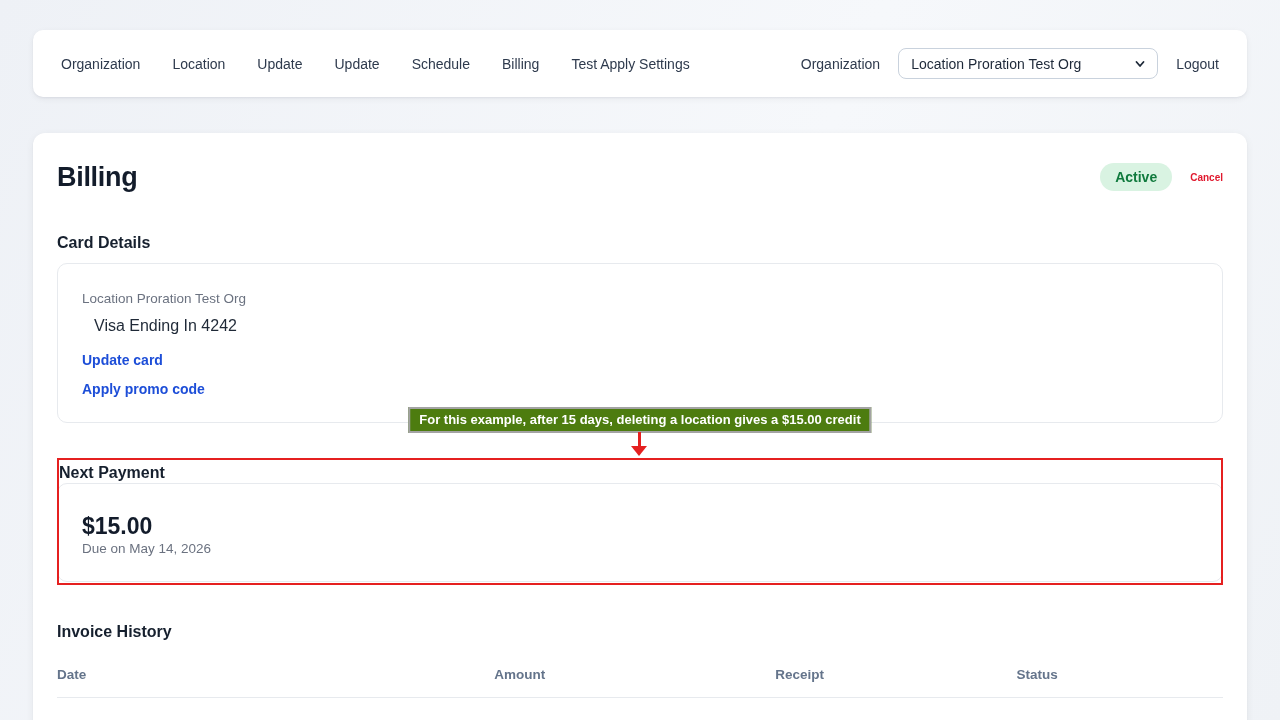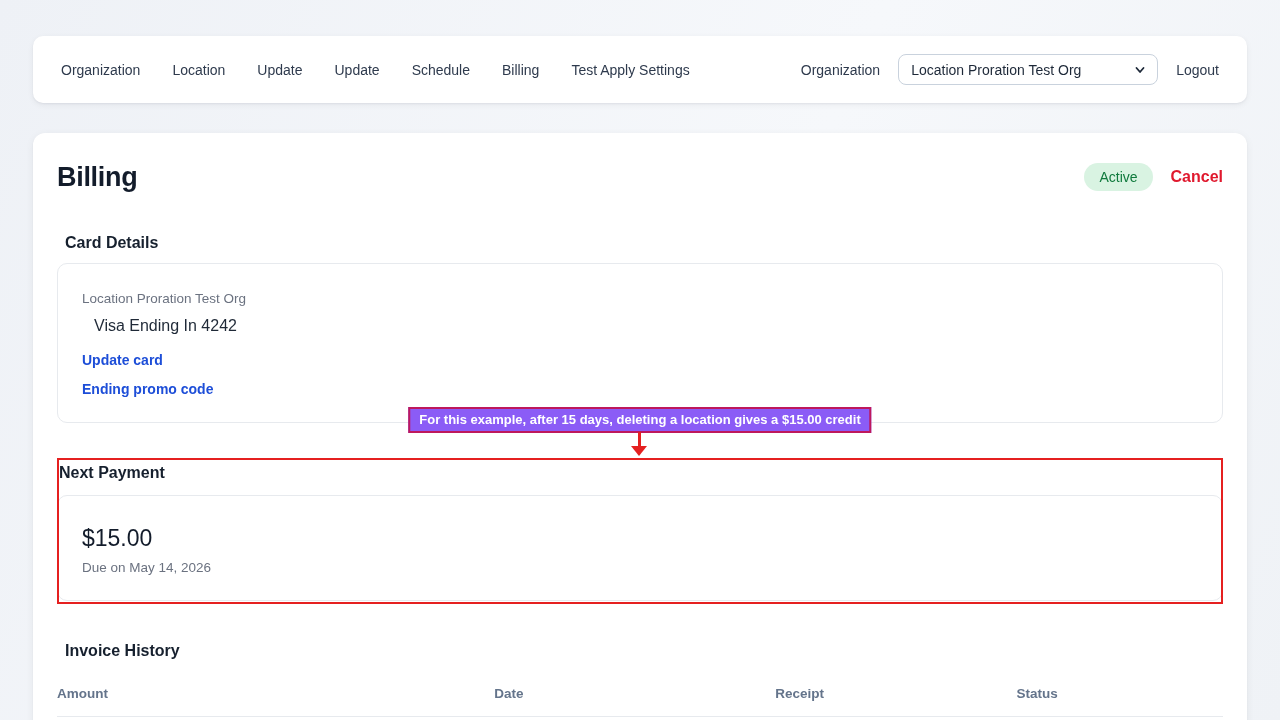--- a/index.html
+++ b/index.html
@@ -6,21 +6,21 @@
   html, body { width: 1280px; height: 720px; overflow: hidden; }
   body {
     font-family: "Liberation Sans", sans-serif;
     background: linear-gradient(115deg, #eef1f6 0%, #f6f8fb 55%, #eff2f6 100%);
     position: relative;
     color: #16202e;
   }
 
   
   .topnav {
-    position: absolute; left: 33px; right: 33px; top: 36px; height: 67px;
+    position: absolute; left: 33px; right: 33px; top: 30px; height: 67px;
     background: #ffffff; border-radius: 10px;
     box-shadow: 0 1px 2px rgba(16,24,40,.05), 0 2px 6px rgba(16,24,40,.06);
     display: flex; align-items: center; justify-content: space-between;
     padding: 0 28px;
   }
   .nav-links { display: flex; align-items: center; gap: 32px; }
   .nav-item {
     font-size: 14px; font-weight: 500; color: #2e3a4d;
     text-decoration: none; cursor: pointer; white-space: nowrap;
   }
@@ -39,62 +39,62 @@
   .card {
     position: absolute; left: 33px; right: 33px; top: 133px; height: 680px;
     background: #ffffff; border-radius: 12px;
     box-shadow: 0 1px 2px rgba(16,24,40,.05), 0 2px 8px rgba(16,24,40,.06);
     padding: 28px 24px;
   }
   .card-head { display: flex; align-items: center; justify-content: space-between; height: 32px; }
   h1 { font-size: 27px; font-weight: 800; letter-spacing: -0.3px; color: #131c2b; }
   .head-right { display: flex; align-items: center; gap: 18px; }
   .badge {
-    background: #d9f3e2; color: #107a3d; font-size: 14px; font-weight: 400;
+    background: #d9f3e2; color: #107a3d; font-size: 14px; font-weight: 700;
     padding: 5px 15px; border-radius: 999px; line-height: 18px;
   }
-  .cancel { color: #e0192e; font-size: 16px; font-weight: 700; text-decoration: none; cursor: pointer; }
+  .cancel { color: #e0192e; font-size: 10px; font-weight: 700; text-decoration: none; cursor: pointer; }
 
   h3 { font-size: 16px; font-weight: 700; color: #16202e; line-height: 20px; }
-  .sec-heading { margin: 40px 8px 10px; }
+  .sec-heading { margin: 40px 0 10px; }
 
   .panel {
     border: 1px solid #e7eaee; border-radius: 10px; background: #fff;
   }
   .details-panel { padding: 26px 24px 24px; }
   .muted { font-size: 13.5px; color: #6b7280; line-height: 17px; }
   .card-summary { font-size: 16px; color: #1f2937; line-height: 21px; margin: 8px 12px 15px; }
   .link {
     display: block; width: max-content; font-size: 14px; font-weight: 600;
     color: #1d4ed8; text-decoration: none; cursor: pointer; line-height: 18px;
   }
   .link + .link { margin-top: 11px; }
 
   
   .np-wrap { position: relative; margin-top: 40px; }
-  .np-wrap h3 { margin: 0 0 12px 2px; }
+  .np-wrap h3 { margin: 0 0 0 2px; }
   .annotation-rect {
     position: absolute; left: 0; right: 0; top: -5px; bottom: -3px;
     border: 2px solid #e52020; pointer-events: none; z-index: 5;
   }
   .np-panel { padding: 28px 24px 24px; }
-  .amount { font-size: 23px; font-weight: 400; color: #131c2b; line-height: 28px; margin-bottom: 7px; }
+  .amount { font-size: 23px; font-weight: 700; color: #131c2b; line-height: 28px; }
 
   
   .table-head {
     margin-top: 24px;
     display: grid; grid-template-columns: 37.5% 24.1% 20.7% auto;
   }
   .th { font-size: 13.5px; font-weight: 600; color: #64748b; line-height: 18px; }
   .divider { margin-top: 13px; border-top: 1px solid #e7eaee; }
 
   
   .tooltip {
     position: absolute; left: 640px; top: 407px; transform: translateX(-50%);
-    background: #8b5cf6; color: #ffffff; border: 2px solid #be185d;
+    background: #4d7c0f; color: #ffffff; border: 2px solid #a3a3a3;
     font-size: 13px; font-weight: 600; line-height: 16px;
     padding: 3px 9px; white-space: nowrap; z-index: 10; pointer-events: none;
   }
   .arrow-line {
     position: absolute; left: 638px; top: 432px; width: 3px; height: 15px;
     background: #e52020; z-index: 10; pointer-events: none;
   }
   .arrow-head {
     position: absolute; left: 631px; top: 446px; width: 0; height: 0;
     border-left: 8px solid transparent; border-right: 8px solid transparent;
@@ -133,36 +133,36 @@
       <span class="badge">Active</span>
       <a class="cancel">Cancel</a>
     </div>
   </div>
 
   <h3 class="sec-heading">Card Details</h3>
   <div class="panel details-panel">
     <div class="muted">Location Proration Test Org</div>
     <div class="card-summary">Visa Ending In 4242</div>
     <a class="link">Update card</a>
-    <a class="link">Ending promo code</a>
+    <a class="link">Apply promo code</a>
   </div>
 
   <div class="np-wrap">
     <div class="annotation-rect"></div>
     <h3>Next Payment</h3>
     <div class="panel np-panel">
       <div class="amount">$15.00</div>
       <div class="muted">Due on May 14, 2026</div>
     </div>
   </div>
 
   <h3 class="sec-heading">Invoice History</h3>
   <div class="table-head">
+    <div class="th">Date</div>
     <div class="th">Amount</div>
-    <div class="th">Date</div>
     <div class="th">Receipt</div>
     <div class="th">Status</div>
   </div>
   <div class="divider"></div>
 </main>
 
 <div class="tooltip">For this example, after 15 days, deleting a location gives a $15.00 credit</div>
 <div class="arrow-line"></div>
 <div class="arrow-head"></div>
 

